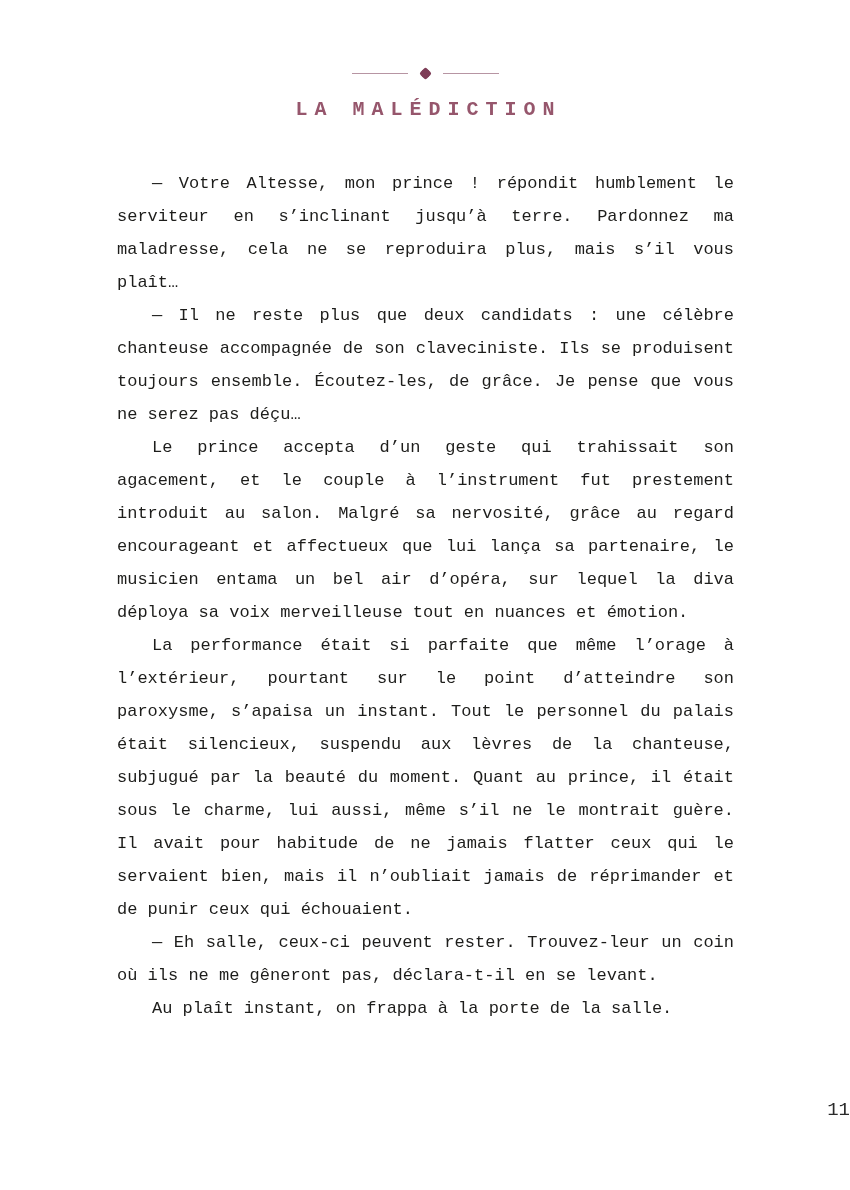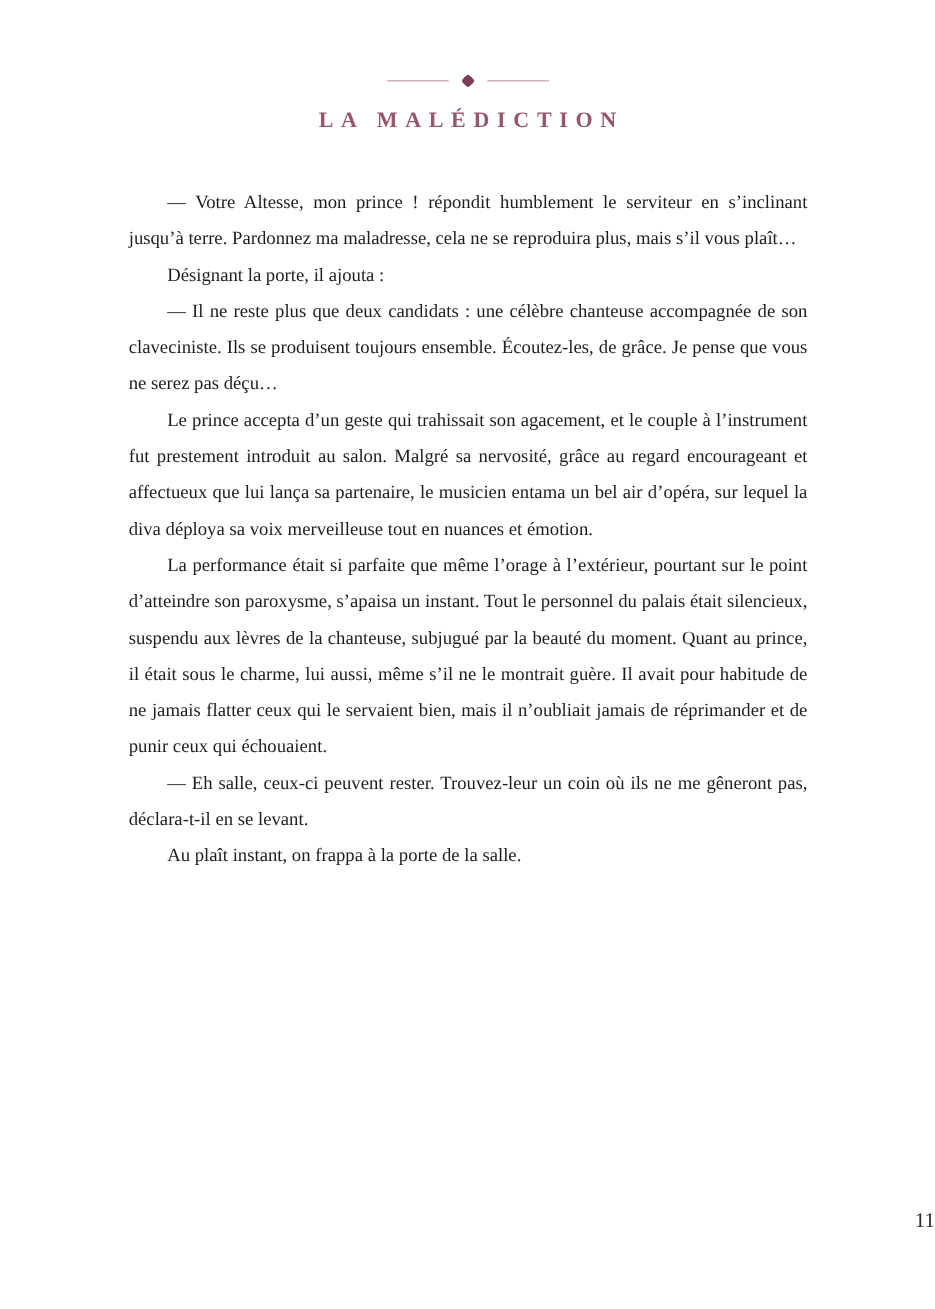--- a/index.html
+++ b/index.html
@@ -13,21 +13,21 @@
   * { margin: 0; padding: 0; box-sizing: border-box; }
   html, body {
     background: #ffffff;
   }
   .page {
     position: relative;
     width: 850px;
     height: 1190px;
     background: var(--page_bg);
     overflow: hidden;
-    font-family: Liberation Serif, serif;
+    font-family: Liberation Mono, monospace;
   }
   
   .ornament {
     position: absolute;
     top: 64px;
     left: 0;
     width: 100%;
     height: 18px;
     display: flex;
     align-items: center;
@@ -105,21 +105,20 @@
   <div class="ornament">
     <span class="rule"></span>
     <span class="star"></span>
     <span class="rule"></span>
   </div>
 
   <div class="chapter-title">LA MALÉDICTION</div>
 
   <div class="body-text" lang="fr">
     <p>— Votre Altesse, mon prince ! répondit humblement le serviteur en s’inclinant jusqu’à terre. Pardonnez ma maladresse, cela ne se reproduira plus, mais s’il vous plaît…</p>
-    <p>Désignant la porte, il ajouta :</p>
     <p>— Il ne reste plus que deux candidats : une célèbre chanteuse accompagnée de son claveciniste. Ils se produisent toujours ensemble. Écoutez-les, de grâce. Je pense que vous ne serez pas déçu…</p>
     <p>Le prince accepta d’un geste qui trahissait son agacement, et le couple à l’instrument fut prestement introduit au salon. Malgré sa nervosité, grâce au regard encourageant et affectueux que lui lança sa partenaire, le musicien entama un bel air d’opéra, sur lequel la diva déploya sa voix merveilleuse tout en nuances et émotion.</p>
     <p>La performance était si parfaite que même l’orage à l’extérieur, pourtant sur le point d’atteindre son paroxysme, s’apaisa un instant. Tout le personnel du palais était silencieux, suspendu aux lèvres de la chanteuse, subjugué par la beauté du moment. Quant au prince, il était sous le charme, lui aussi, même s’il ne le montrait guère. Il avait pour habitude de ne jamais flatter ceux qui le servaient bien, mais il n’oubliait jamais de réprimander et de punir ceux qui échouaient.</p>
     <p>— Eh salle, ceux-ci peuvent rester. Trouvez-leur un coin où ils ne me gêneront pas, déclara-t-il en se levant.</p>
     <p>Au plaît instant, on frappa à la porte de la salle.</p>
   </div>
 
   <div class="page-number">11</div>
 
 </div>

